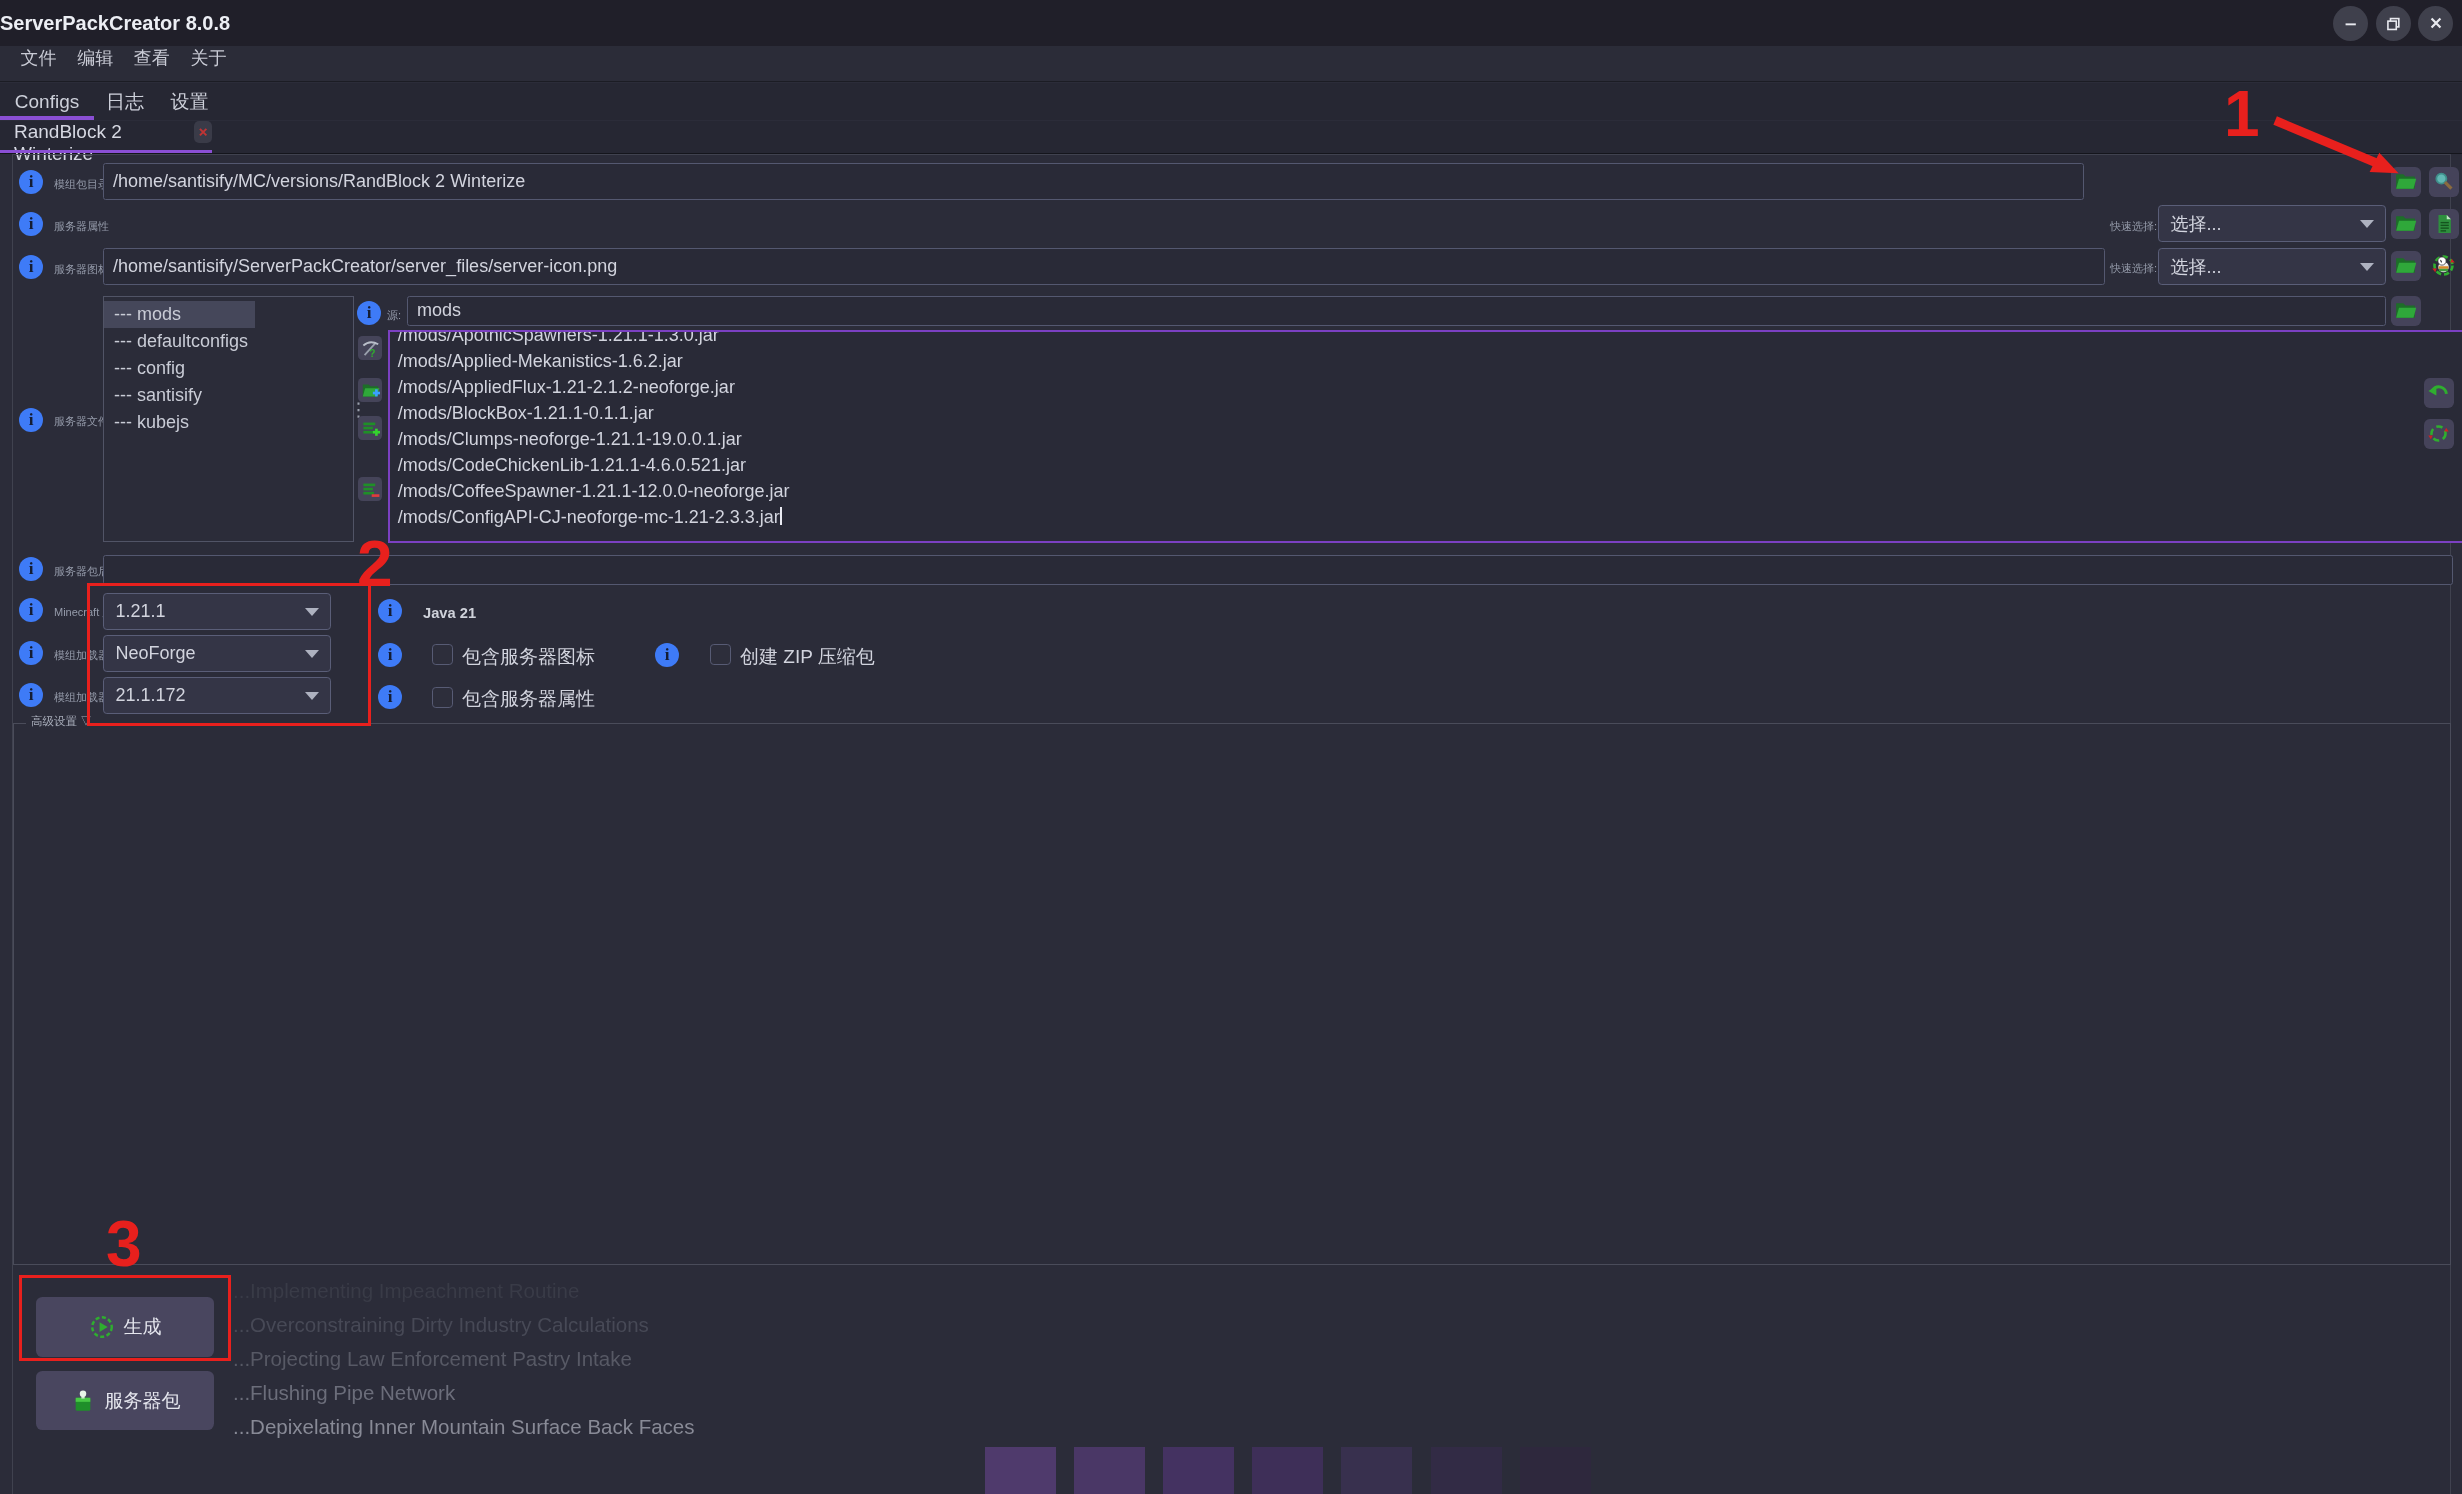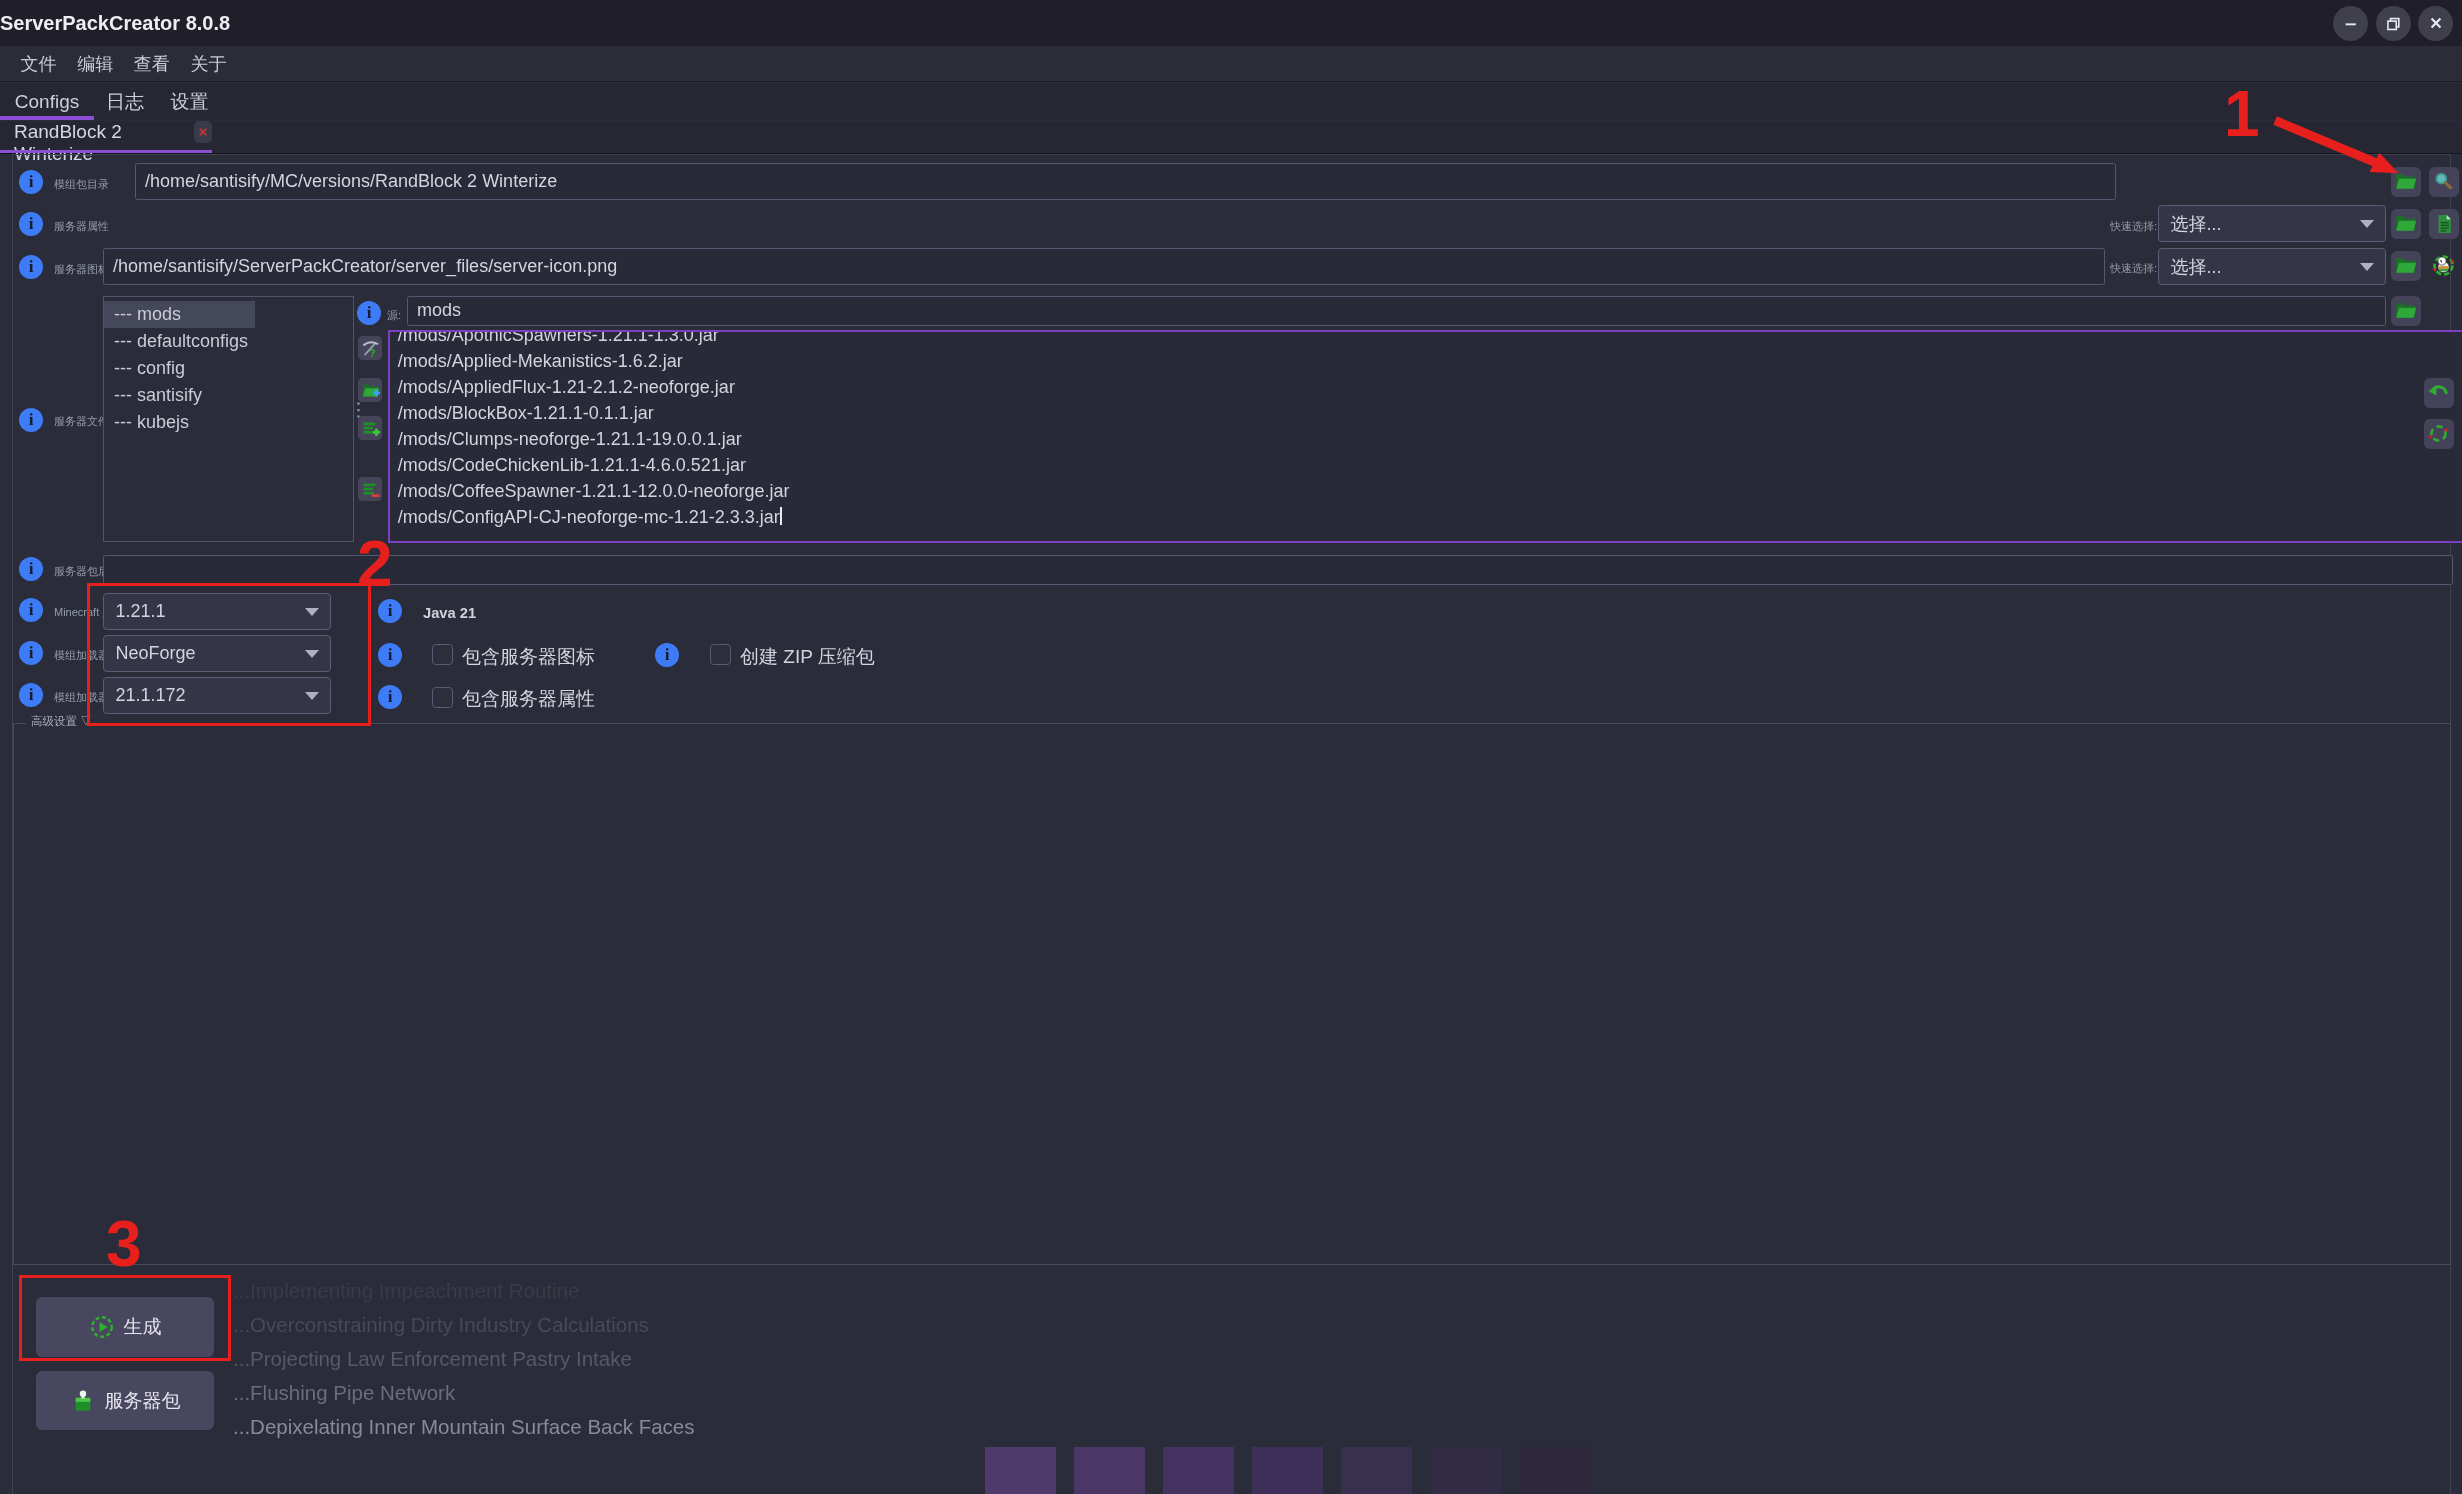--- a/index.html
+++ b/index.html
@@ -8,21 +8,21 @@
   .abs { position:absolute; }
 
   
   .titlebar { position:absolute; left:0; top:0; width:2462px; height:46px; background:#201f29; }
   .title { width:100%; line-height:46px; font-size:20px; font-weight:bold; color:#eceef4; }
   .winbtn { position:absolute; top:5.8px; width:35px; height:35px; border-radius:50%; background:#3f404c;
             display:flex; align-items:center; justify-content:center; color:#e8e9ef; font-size:17.3px; }
 
   
   .menubar { position:absolute; left:0; top:46px; width:2462px; height:36px; background:#2b2c38;
-             border-bottom:1.3px solid #1b1c24; display:flex; align-items:center; padding-left:10.3px; box-sizing:border-box; }
+             border-bottom:1.3px solid #1b1c24; display:flex; align-items:flex-start; padding-left:10.3px; box-sizing:border-box; }
   .menuitem { font-size:18px; color:#c9cbd5; padding:0 10.3px; }
 
   
   .tabbar { position:absolute; left:0; top:83px; width:2462px; height:37px; background:#262733; display:flex; }
   .tab { position:relative; height:100%; display:flex; align-items:center; justify-content:center;
          font-size:19px; color:#cdd0da; }
   .tab.active::after { content:""; position:absolute; left:0; bottom:0; height:3.8px; width:100%; background:#8a4fd4; }
   .subtabbar { position:absolute; left:0; top:121px; width:2462px; height:33px; background:#262733;
                border-bottom:1.3px solid #14151c; box-sizing:border-box; }
   .subtab { position:absolute; left:0; top:0; height:32px; width:212px; display:flex; align-items:flex-start;
@@ -127,21 +127,21 @@
             <path d="M3 3 L13 13 M13 3 L3 13" stroke="#c03434" stroke-width="3"></path>
           </svg>
       </span>
     </div>
   </div>
 
   <div class="mainpanel"></div>
 
   <div class="info" style="left:19px; top:170px;">i</div>
   <div class="flabel" style="left:54px; top:177px;">模组包目录</div>
-  <div class="tinput" style="left:103px; top:163px; width:1981px; height:37px;margin-left:32px;">/home/santisify/MC/versions/RandBlock 2 Winterize</div>
+  <div class="tinput" style="left:103px; top:163px; width:1981px; height:37px;">/home/santisify/MC/versions/RandBlock 2 Winterize</div>
   <div class="iconbtn" style="left:2391px; top:167px;">
     <svg width="23" height="23" viewBox="0 0 32 32">
         <path d="M3 6h10l3 3h13v17H3z" fill="#1d6e28"></path>
         <path d="M7 12h24l-4 14H3z" fill="#2fa83a"></path>
       </svg>
   </div>
   <div class="iconbtn" style="left:2429px; top:167px;">
     <svg width="23" height="23" viewBox="0 0 32 32">
         <circle cx="13" cy="12" r="7" fill="#62b8b4" stroke="#3e8f8a" stroke-width="2.5"></circle>
         <line x1="18" y1="17" x2="27" y2="26" stroke="#8a6b3f" stroke-width="4.5"></line>

